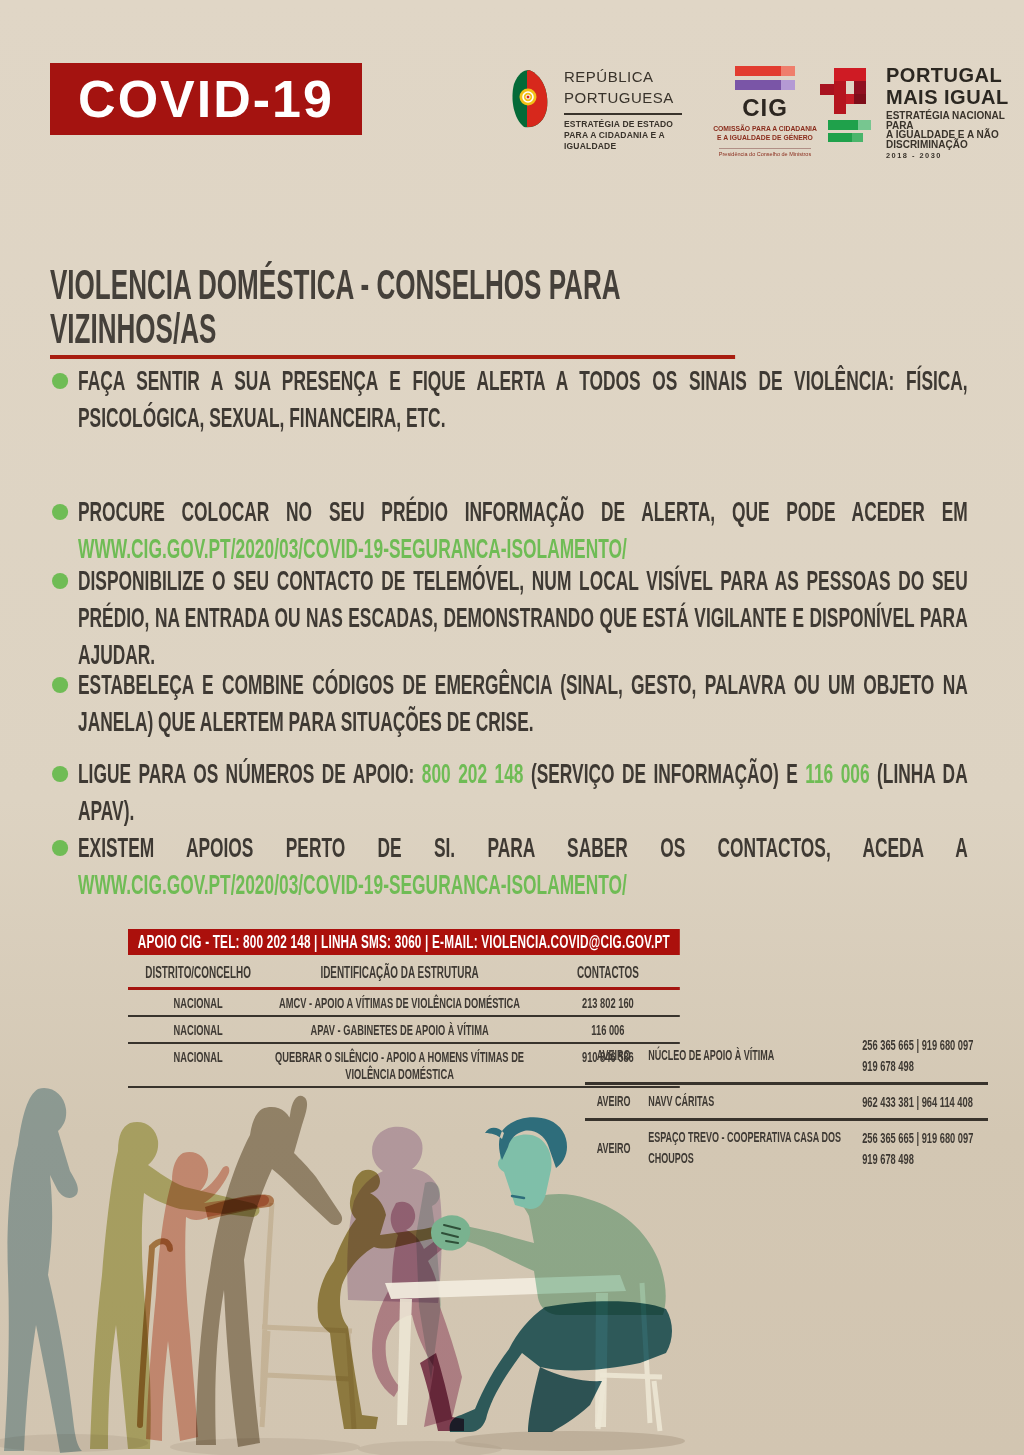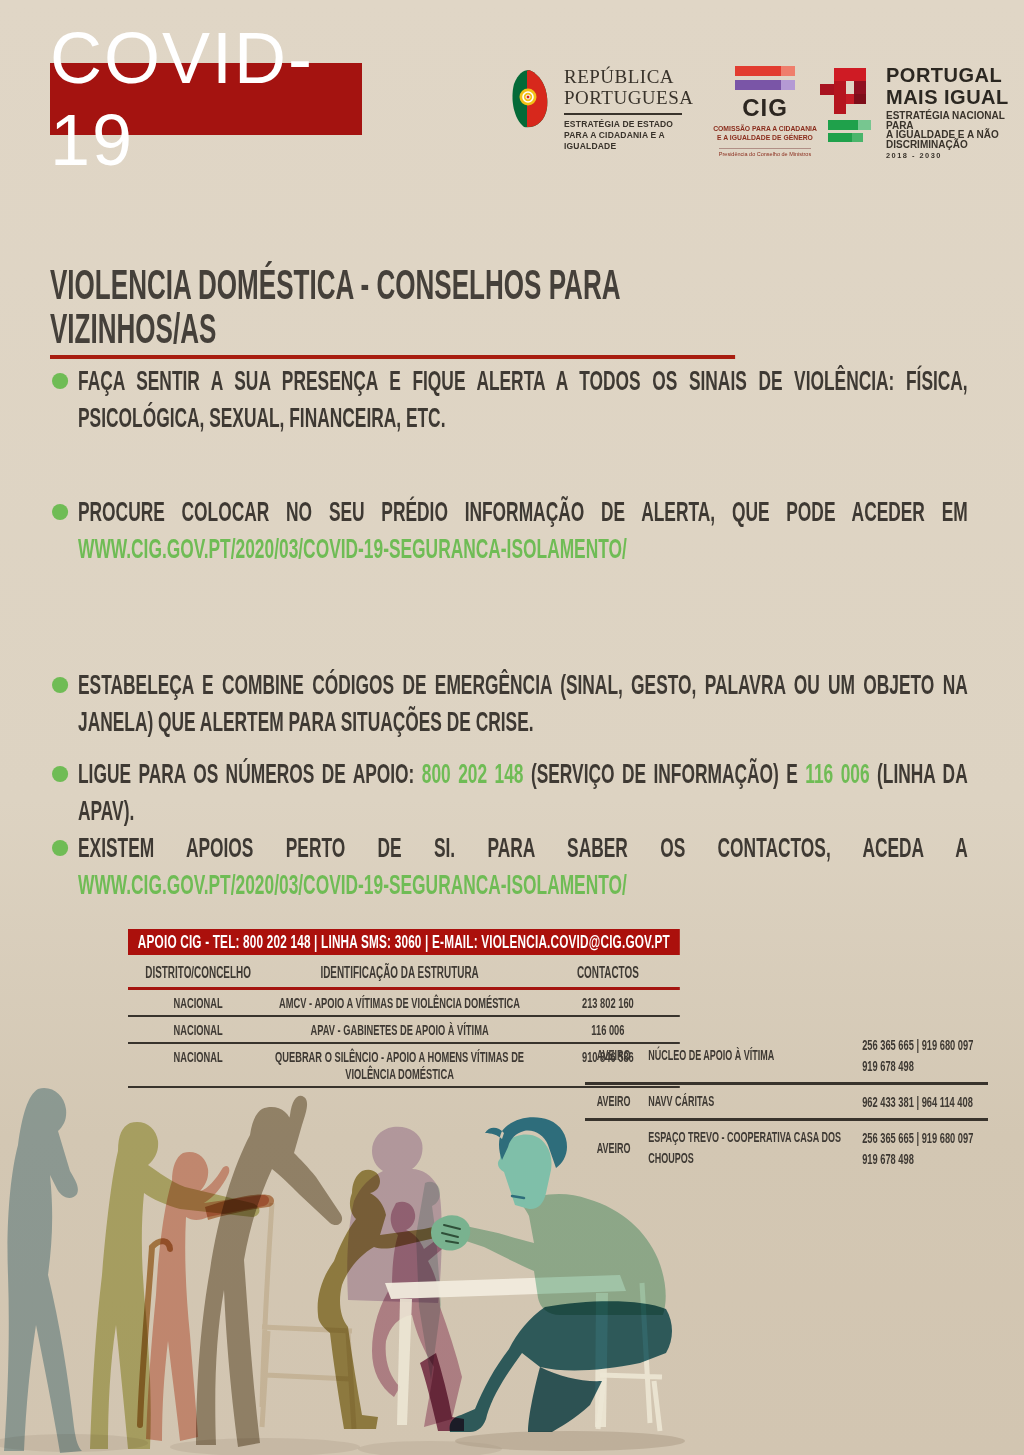--- a/index.html
+++ b/index.html
@@ -2,26 +2,26 @@
 <html><head>
 <meta charset="utf-8">
 <style>
   html,body{margin:0;padding:0;}
   body{font-family:"Liberation Sans",sans-serif;}
   .page{position:relative;width:1024px;height:1455px;overflow:hidden;
         background:linear-gradient(180deg,#e0d6c6 0%,#ddd3c2 55%,#d3c7b3 78%,#d2c5b1 100%);}
   
   .covid-banner{position:absolute;left:50px;top:63px;width:312px;height:72px;
         background:#a41310;display:flex;align-items:center;justify-content:center;}
-  .covid-banner span{color:#fff;font-size:72px;font-weight:normal;letter-spacing:2px;}
+  .covid-banner span{color:#fff;font-size:52px;font-weight:bold;letter-spacing:2px;}
   
   .logo-rp{position:absolute;left:506px;top:66px;width:180px;}
   .logo-rp .flag{position:absolute;left:0;top:2px;}
   .logo-rp .rp-text{margin-left:58px;}
-  .rp-main{font-family:Liberation Serif, serif;font-size:19px;color:#39332b;letter-spacing:.5px;line-height:21px;}
+  .rp-main{font-family:Liberation Sans, sans-serif;font-size:15px;color:#39332b;letter-spacing:.5px;line-height:21px;}
   .rp-rule{width:118px;height:2px;background:#39332b;margin:5px 0 4px 0;}
   .rp-sub{font-size:8.5px;font-weight:bold;color:#39332b;line-height:11px;letter-spacing:.2px;}
   .logo-cig{position:absolute;left:698px;top:66px;width:134px;text-align:center;}
   .cig-bar{width:60px;height:10px;margin:0 auto 4px auto;display:flex;}
   .cig-acronym{font-size:24px;font-weight:bold;color:#2c2620;letter-spacing:1px;margin-top:2px;}
   .cig-sub{font-size:6.8px;font-weight:bold;color:#8a2d1d;line-height:8.5px;margin-top:3px;}
   .cig-sub2{font-size:5.5px;color:#8a2d1d;margin-top:3px;border-top:1px solid #b08f86;display:inline-block;padding-top:2px;}
   .logo-pmi{position:absolute;left:820px;top:64px;width:190px;}
   .logo-pmi .pmi-icon{position:absolute;left:0;top:4px;}
   .pmi-text{margin-left:66px;}
@@ -144,20 +144,24 @@
       <span class="dot"></span>
       <div class="btext">FAÇA SENTIR A SUA PRESENÇA E FIQUE ALERTA A TODOS OS SINAIS DE VIOLÊNCIA: FÍSICA, PSICOLÓGICA, SEXUAL, FINANCEIRA, ETC.</div>
     </li>
     <li class="b1">
       <span class="dot"></span>
       <div class="btext">
         <div class="jline">PROCURE COLOCAR NO SEU PRÉDIO INFORMAÇÃO DE ALERTA, QUE PODE ACEDER EM</div>
         <a class="glink" href="#">WWW.CIG.GOV.PT/2020/03/COVID-19-SEGURANCA-ISOLAMENTO/</a>
       </div>
     </li>
+    <li class="b2">
+      <span class="dot"></span>
+      <div class="btext">DISPONIBILIZE O SEU CONTACTO DE TELEMÓVEL, NUM LOCAL VISÍVEL PARA AS PESSOAS DO SEU PRÉDIO, NA ENTRADA OU NAS ESCADAS, DEMONSTRANDO QUE ESTÁ VIGILANTE E DISPONÍVEL PARA AJUDAR.</div>
+    </li>
     <li class="b3">
       <span class="dot"></span>
       <div class="btext">ESTABELEÇA E COMBINE CÓDIGOS DE EMERGÊNCIA (SINAL, GESTO, PALAVRA OU UM OBJETO NA JANELA) QUE ALERTEM PARA SITUAÇÕES DE CRISE.</div>
     </li>
     <li class="b4">
       <span class="dot"></span>
       <div class="btext"><span>LIGUE PARA OS NÚMEROS DE APOIO: </span><span class="gnum">800 202 148</span><span> (SERVIÇO DE INFORMAÇÃO) E </span><span class="gnum">116 006</span><span> (LINHA DA APAV).</span></div>
     </li>
     <li class="b5">
       <span class="dot"></span>

